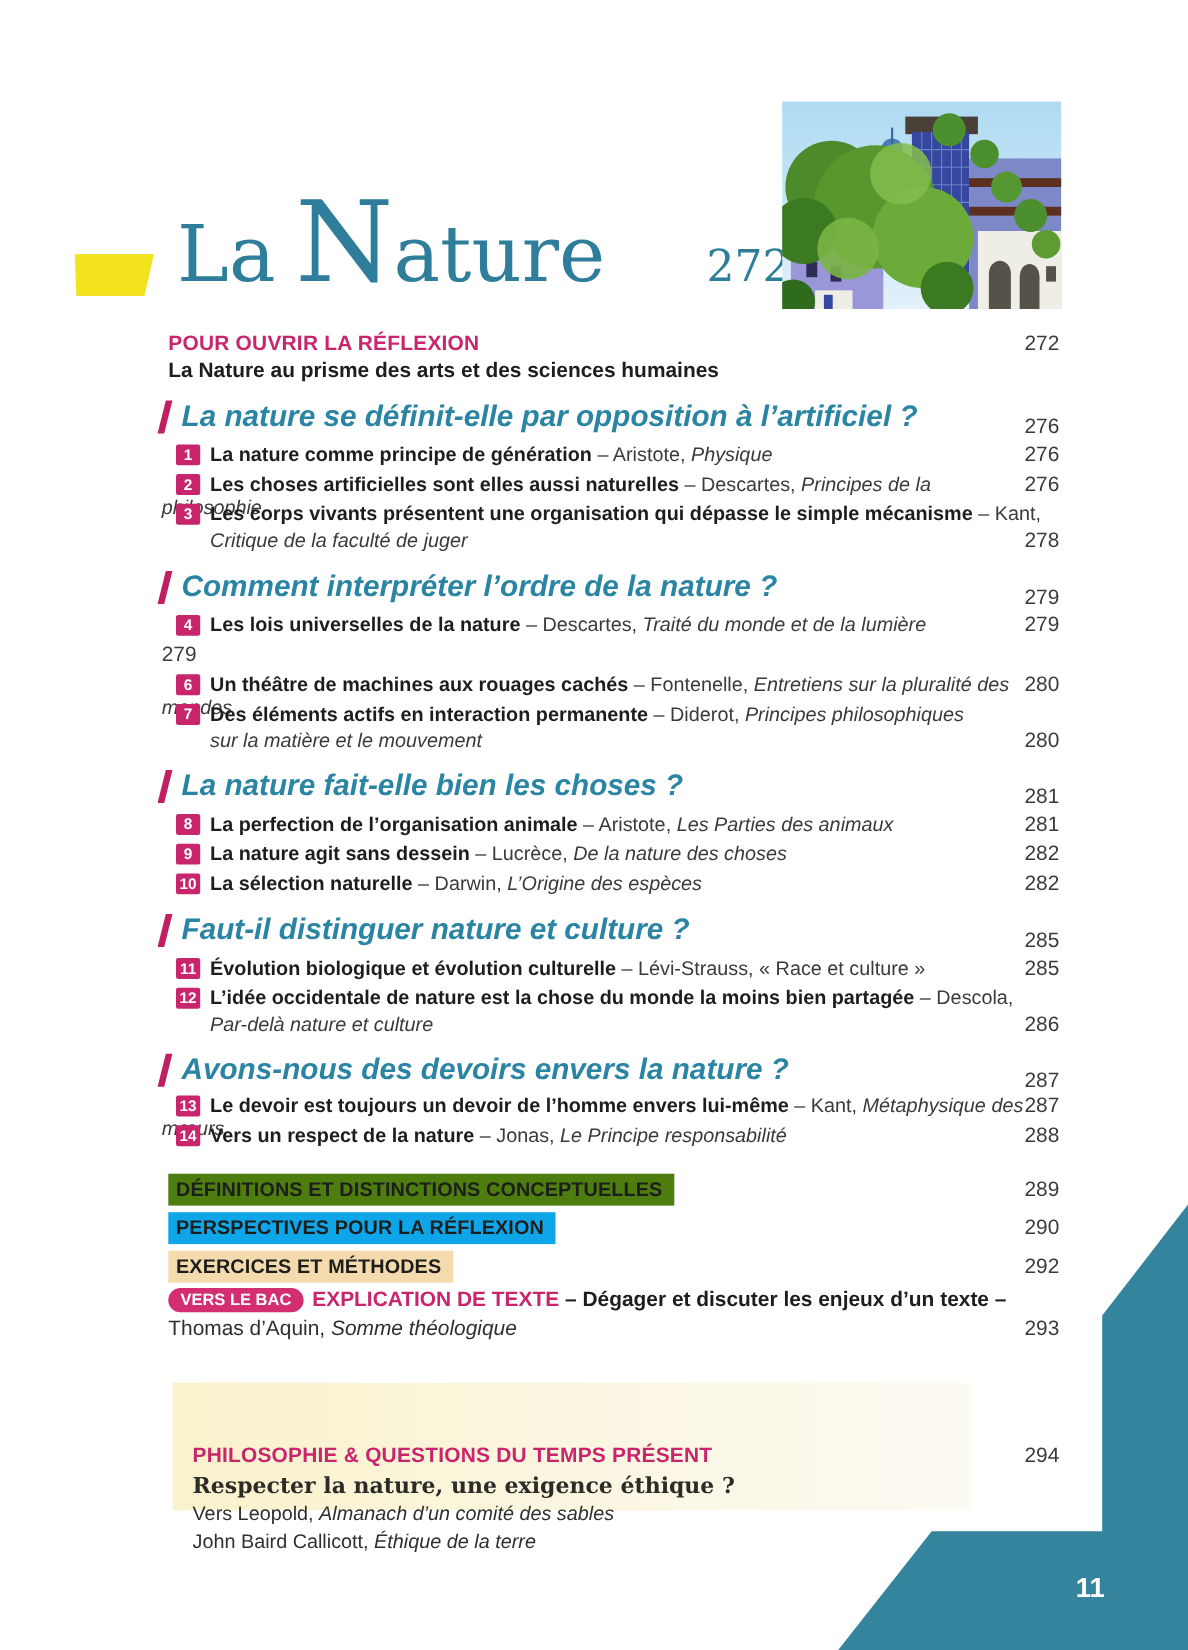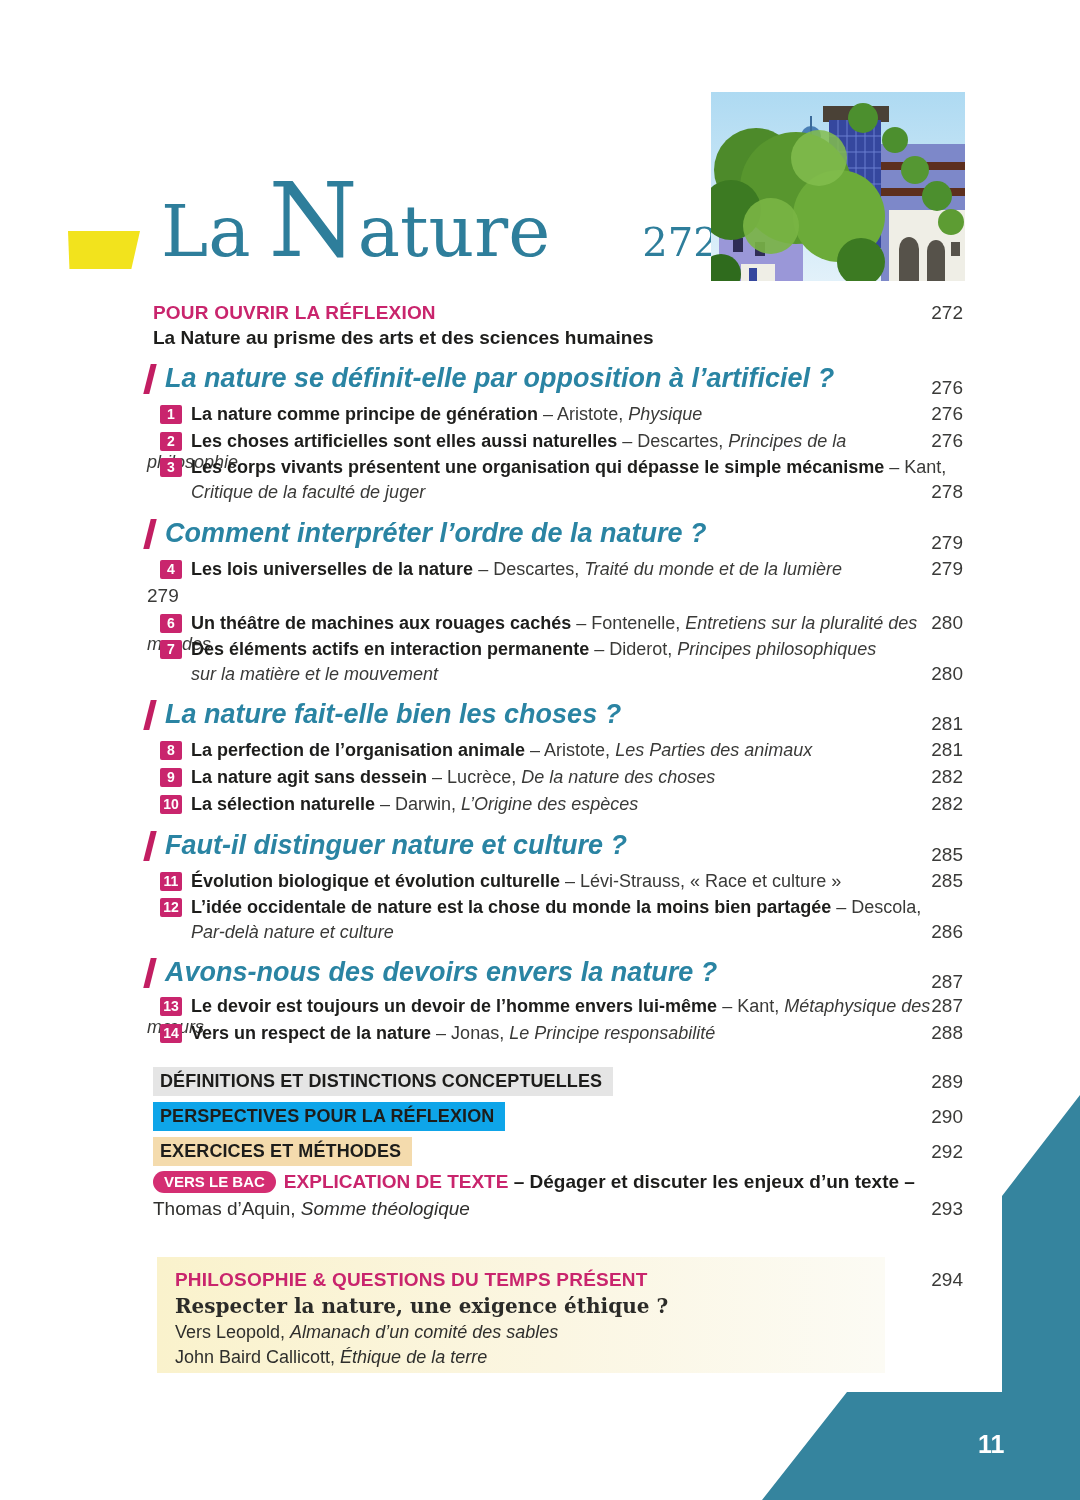--- a/index.html
+++ b/index.html
@@ -54,40 +54,40 @@
     background:#c9256d;color:#fff;font-size:14px;font-weight:bold;
     text-align:center;border-radius:2px;margin:0 9px 0 13px;
     vertical-align:1px;box-sizing:border-box;padding:0 2px;
   }
   .cont-text{padding-left:44px;font-size:18px;color:#3a3a38;font-style:italic;}
   
   .bar{
     display:inline-block;font-size:18px;font-weight:bold;color:#1d1d1b;
     padding:4px 11px 4px 7px;margin-left:6px;letter-spacing:.1px;
   }
-  .bar-blue{background:#e5e5e5;}
+  .bar-blue{background:#4d7c0f;}
   .bar-green{background:#0ea5e9;}
   .bar-tan{background:#f4dbad;}
   
   .bac-line1{font-size:19px;}
   .pill{
     display:inline-block;background:#d42e72;color:#fff;font-weight:bold;
     font-size:15px;padding:2px 11px 3px;border-radius:11px;margin:0 8px 0 6px;
     vertical-align:1px;
   }
   .bac-label{color:#c9256d;font-weight:bold;}
   .bac-bold{color:#1d1d1b;font-weight:bold;}
   .bac-line2{font-size:19px;color:#2f2f2d;}
   .bac-line2 i{font-style:italic;}
   
   .feature-box{
     position:absolute;left:157px;top:1257px;width:728px;height:116px;
     background:linear-gradient(to right,#faf2cc 0%,#fbf6e2 55%,#fcfbf4 100%);
   }
-  .frow{position:absolute;left:175px;width:788px;display:flex;justify-content:space-between;align-items:baseline;}
+  .frow{position:absolute;left:175px;width:788px;display:flex;justify-content:space-between;align-items:baseline;margin-top:44px;}
   .f-label{font-size:19px;font-weight:bold;color:#c9256d;letter-spacing:.2px;}
   .f-title{font-family:"DejaVu Serif","Liberation Serif",serif;font-size:20px;font-weight:bold;color:#2b2b28;}
   .f-ref{font-size:18px;color:#2f2f2d;}
   .f-ref i{font-style:italic;}
   
   .corner{position:absolute;left:0;top:0;pointer-events:none;}
   .folio{
     position:absolute;left:978px;top:1430px;width:60px;
     font-size:25px;font-weight:bold;color:#ffffff;
   }

